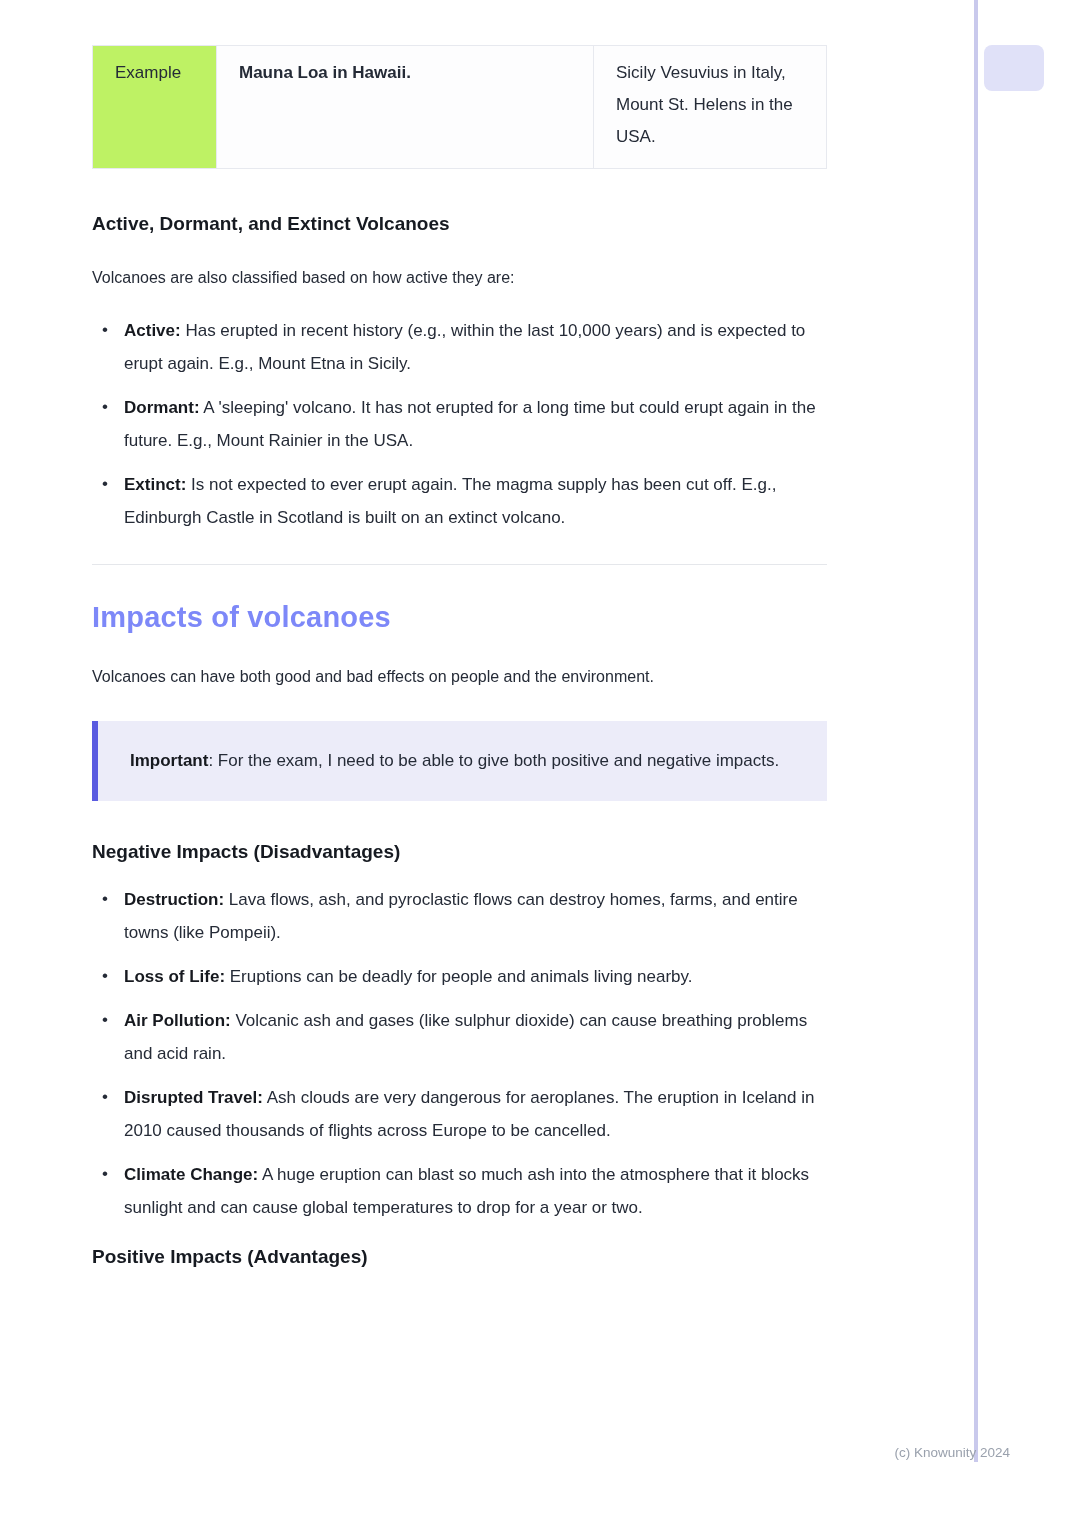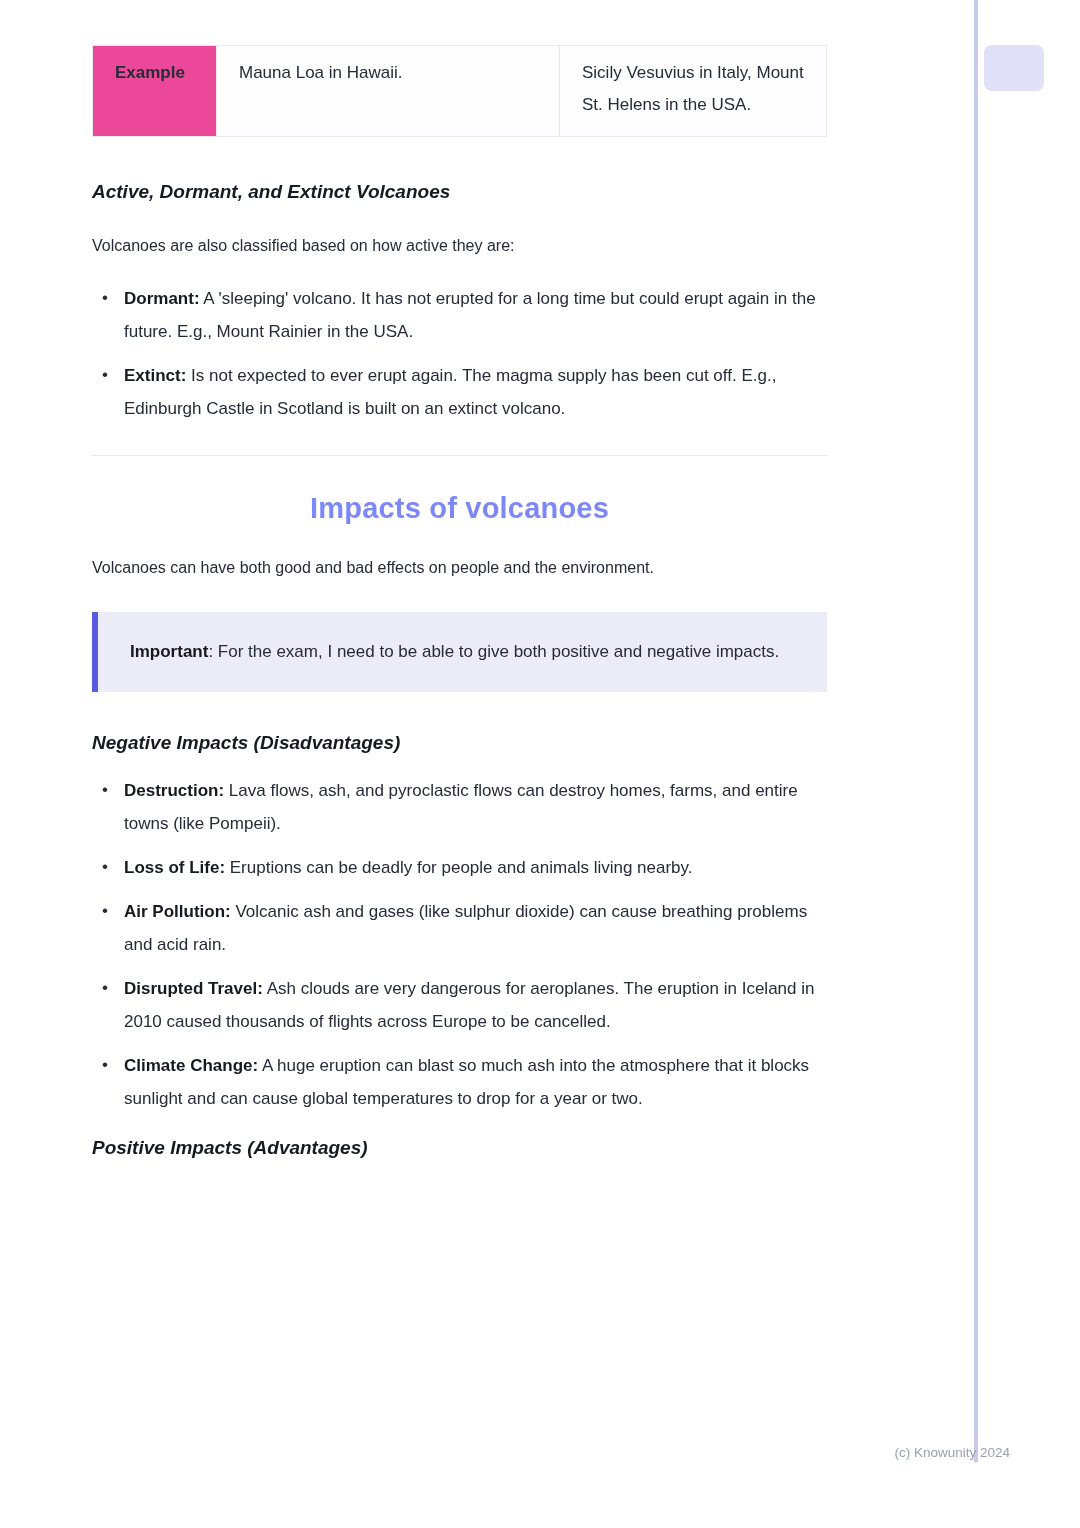--- a/index.html
+++ b/index.html
@@ -26,31 +26,30 @@
     color: #252b37;
   }
   table.vtable td {
     border: 1px solid #e7e9ef;
     vertical-align: top;
     padding: 11px 20px 15px 22px;
     background: #fdfdfe;
   }
   table.vtable td.th-cell {
     width: 124px;
-    font-weight: bold;
-    background: #ec4899;
+    font-weight: normal;
+    background: #bef264;
   }
-  table.vtable td.c2 { width: 343px; }
+  table.vtable td.c2 { width: 377px; font-weight: bold; }
 
   h3.sub {
     font-size: 19px;
     font-weight: bold;
     color: #161a21;
     margin-top: 44px;
-    font-style: italic;
   }
   p.body {
     font-size: 16px;
     line-height: 33px;
     margin-top: 26px;
   }
   p.justified { text-align: justify; }
 
   ul.bullets {
     list-style: none;
@@ -76,21 +75,20 @@
     border: none;
     border-top: 1px solid #e5e7eb;
     margin-top: 30px;
   }
   h2.impacts {
     font-size: 29px;
     font-weight: bold;
     color: #7d88f8;
     margin-top: 36px;
     letter-spacing: 0.2px;
-    text-align: center;
   }
   .callout {
     margin-top: 28px;
     background: #ececf9;
     border-left: 6px solid #5a5be0;
     padding: 23px 36px 23px 32px;
     font-size: 17px;
     line-height: 34px;
     text-align: justify;
     color: #252b37;
@@ -137,20 +135,23 @@
     </tr>
   </tbody>
     </table>
 
   <h3 class="sub">Active, Dormant, and Extinct Volcanoes</h3>
 
   <p class="body">Volcanoes are also classified based on how active they are:</p>
 
   <ul class="bullets">
     <li>
+      <strong class="term">Active:</strong><span> Has erupted in recent history (e.g., within the last 10,000 years) and is expected to erupt again. E.g., Mount Etna in Sicily.</span>
+    </li>
+    <li>
       <strong class="term">Dormant:</strong><span> A 'sleeping' volcano. It has not erupted for a long time but could erupt again in the future. E.g., Mount Rainier in the USA.</span>
     </li>
     <li>
       <strong class="term">Extinct:</strong><span> Is not expected to ever erupt again. The magma supply has been cut off. E.g., Edinburgh Castle in Scotland is built on an extinct volcano.</span>
     </li>
   </ul>
 
   <hr class="divider">
 
   <h2 class="impacts">Impacts of volcanoes</h2>

